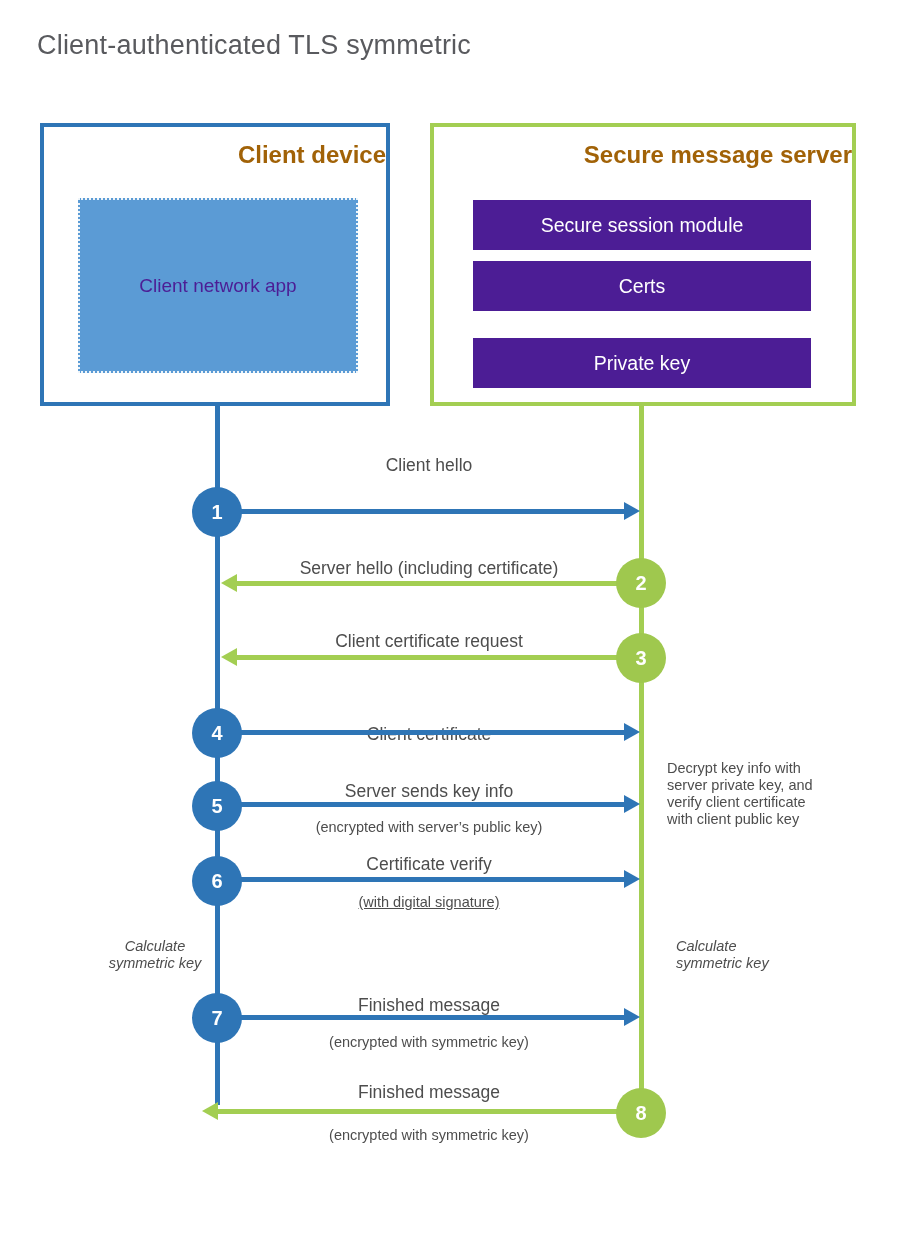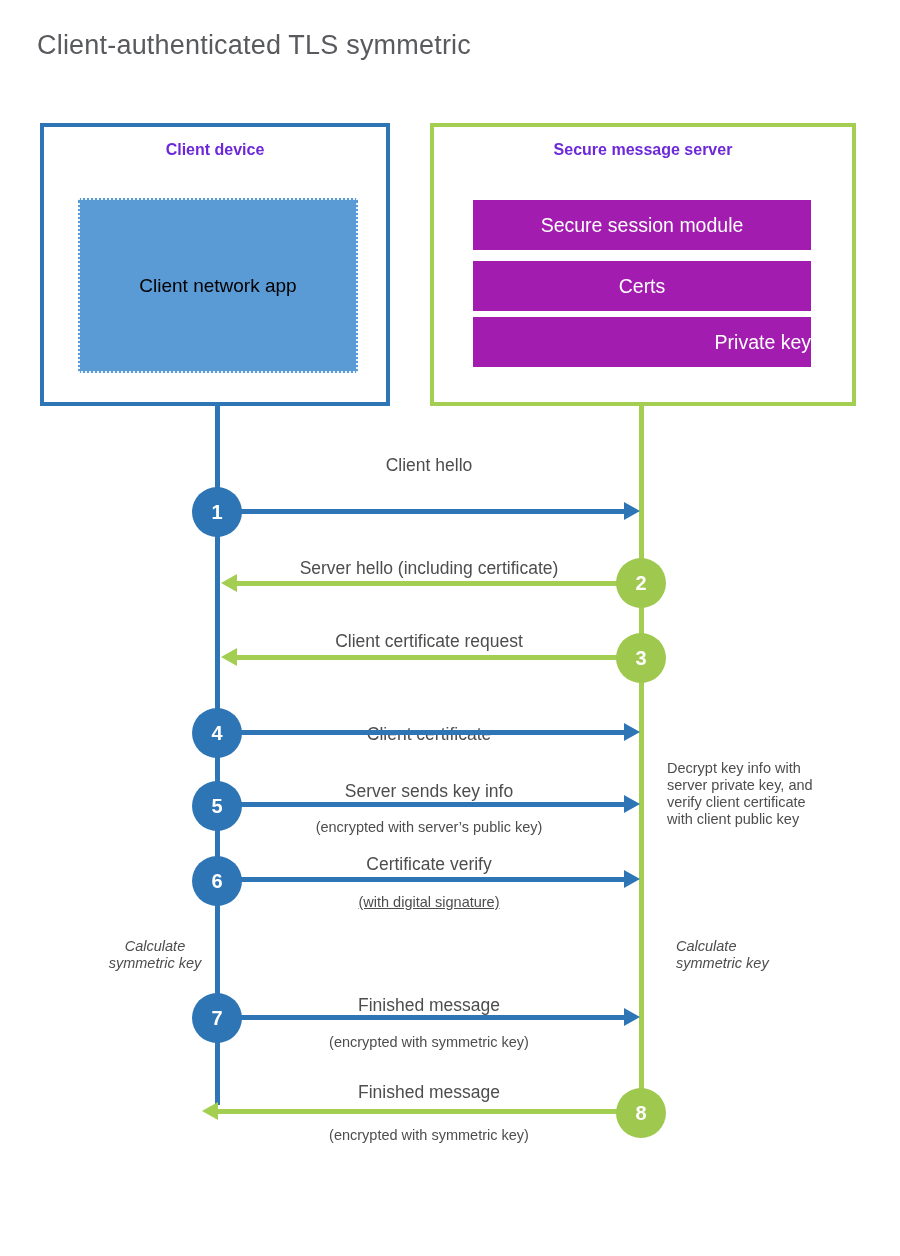--- a/index.html
+++ b/index.html
@@ -9,35 +9,35 @@
   }
   .title{
     position:absolute;left:37px;top:30px;font-size:27px;color:#595a5e;
     font-weight:400;letter-spacing:.2px;
   }
   
   .actor{position:absolute;top:123px;height:283px;background:#fff;box-sizing:border-box;}
   .actor.client{left:40px;width:350px;border:4px solid #2e75b6;}
   .actor.server{left:430px;width:426px;border:4px solid #a3ce52;}
   .actor-title{
-    position:absolute;left:0;right:0;top:14px;text-align:center;
-    font-size:16px;font-weight:700;color:#6d28d9;
+    position:absolute;left:0;right:0;top:14px;text-align:right;
+    font-size:24px;font-weight:700;color:#a16207;
   }
   .app-box{
     position:absolute;left:34px;top:71px;width:280px;height:175px;
     background:#5b9bd5;border:2px dotted rgba(255,255,255,.9);box-sizing:border-box;
     display:flex;align-items:center;justify-content:center;text-align:center;
-    color:#000000;font-size:19px;line-height:27px;
+    color:#4c1d95;font-size:19px;line-height:27px;
   }
   .app-box .inner{width:200px;}
   .module-bar{
-    position:absolute;left:39px;width:338px;height:50px;background:#a21caf;
+    position:absolute;left:39px;width:338px;height:50px;background:#4c1d95;
     color:#ffffff;font-size:19.5px;text-align:center;line-height:50px;
   }
-  .bar-0{top:73px;} .bar-1{top:134px;} .bar-2{top:190px;text-align:right;}
+  .bar-0{top:73px;} .bar-1{top:134px;} .bar-2{top:211px;}
   
   .lifeline{position:absolute;width:5px;}
   .lifeline.blue{left:215px;top:404px;height:701px;background:#2e75b6;}
   .lifeline.green{left:639px;top:404px;height:709px;background:#a3ce52;}
   
   .circle{
     position:absolute;width:50px;height:50px;border-radius:50%;
     color:#fff;font-size:20px;font-weight:700;
     display:flex;align-items:center;justify-content:center;
   }

